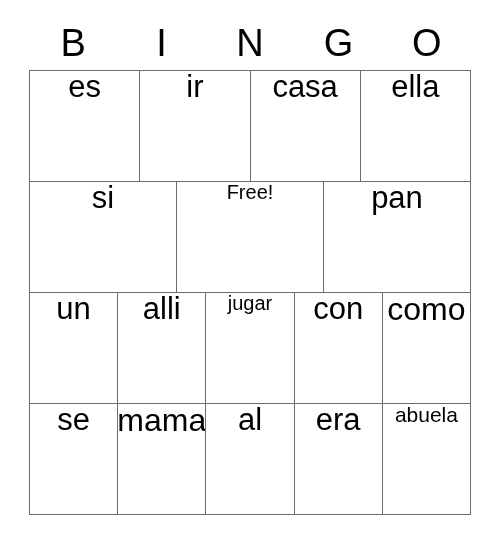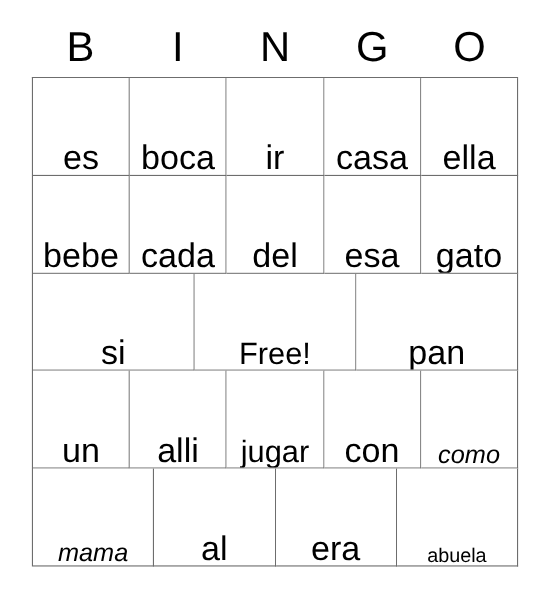--- a/index.html
+++ b/index.html
@@ -61,38 +61,38 @@
     flex: 1 1 0;
     display: flex;
     min-height: 0;
   }
   .grid-cell {
     flex: 1 1 0;
     box-sizing: border-box;
     border-right: 1px solid #6d6d6d;
     border-bottom: 1px solid #6d6d6d;
     display: flex;
-    align-items: flex-end;
+    align-items: flex-start;
     justify-content: center;
     background: #ffffff;
     overflow: hidden;
     padding: 0 1px;
   }
   .cell-text {
     display: block;
     text-align: center;
     line-height: 1;
     white-space: nowrap;
     color: #000000;
   }
   
   .size-lg  { font-size: 31px; }
-  .size-md  { font-size: 28px; }
-  .size-sm  { font-size: 23px; font-style: italic; }
-  .size-xs  { font-size: 18px; }
+  .size-md  { font-size: 20px; }
+  .size-sm  { font-size: 32px; }
+  .size-xs  { font-size: 21px; }
 </style>
 </head>
 <body>
 
 <div id="bingo-card">
 
   <div id="header-row">
     <div class="header-cell">B</div>
     <div class="header-cell">I</div>
     <div class="header-cell">N</div>
@@ -100,50 +100,30 @@
     <div class="header-cell">O</div>
   </div>
 
   <div id="grid">
 
     <div class="grid-row">
       <div class="grid-cell">
           <span class="cell-text size-lg">es</span>
         </div>
       <div class="grid-cell">
-          <span class="cell-text size-lg">boca</span>
-        </div>
-      <div class="grid-cell">
           <span class="cell-text size-lg">ir</span>
         </div>
       <div class="grid-cell">
           <span class="cell-text size-lg">casa</span>
         </div>
       <div class="grid-cell">
           <span class="cell-text size-lg">ella</span>
         </div>
     </div>
 
-    <div class="grid-row">
-      <div class="grid-cell">
-          <span class="cell-text size-lg">bebe</span>
-        </div>
-      <div class="grid-cell">
-          <span class="cell-text size-lg">cada</span>
-        </div>
-      <div class="grid-cell">
-          <span class="cell-text size-lg">del</span>
-        </div>
-      <div class="grid-cell">
-          <span class="cell-text size-lg">esa</span>
-        </div>
-      <div class="grid-cell">
-          <span class="cell-text size-lg">gato</span>
-        </div>
-    </div>
 
     <div class="grid-row">
       <div class="grid-cell">
           <span class="cell-text size-lg">si</span>
         </div>
       <div class="grid-cell">
           <span class="cell-text size-md">Free!</span>
         </div>
       <div class="grid-cell">
           <span class="cell-text size-lg">pan</span>
@@ -163,20 +143,23 @@
       <div class="grid-cell">
           <span class="cell-text size-lg">con</span>
         </div>
       <div class="grid-cell">
           <span class="cell-text size-sm">como</span>
         </div>
     </div>
 
     <div class="grid-row">
       <div class="grid-cell">
+          <span class="cell-text size-lg">se</span>
+        </div>
+      <div class="grid-cell">
           <span class="cell-text size-sm">mama</span>
         </div>
       <div class="grid-cell">
           <span class="cell-text size-lg">al</span>
         </div>
       <div class="grid-cell">
           <span class="cell-text size-lg">era</span>
         </div>
       <div class="grid-cell">
           <span class="cell-text size-xs">abuela</span>

